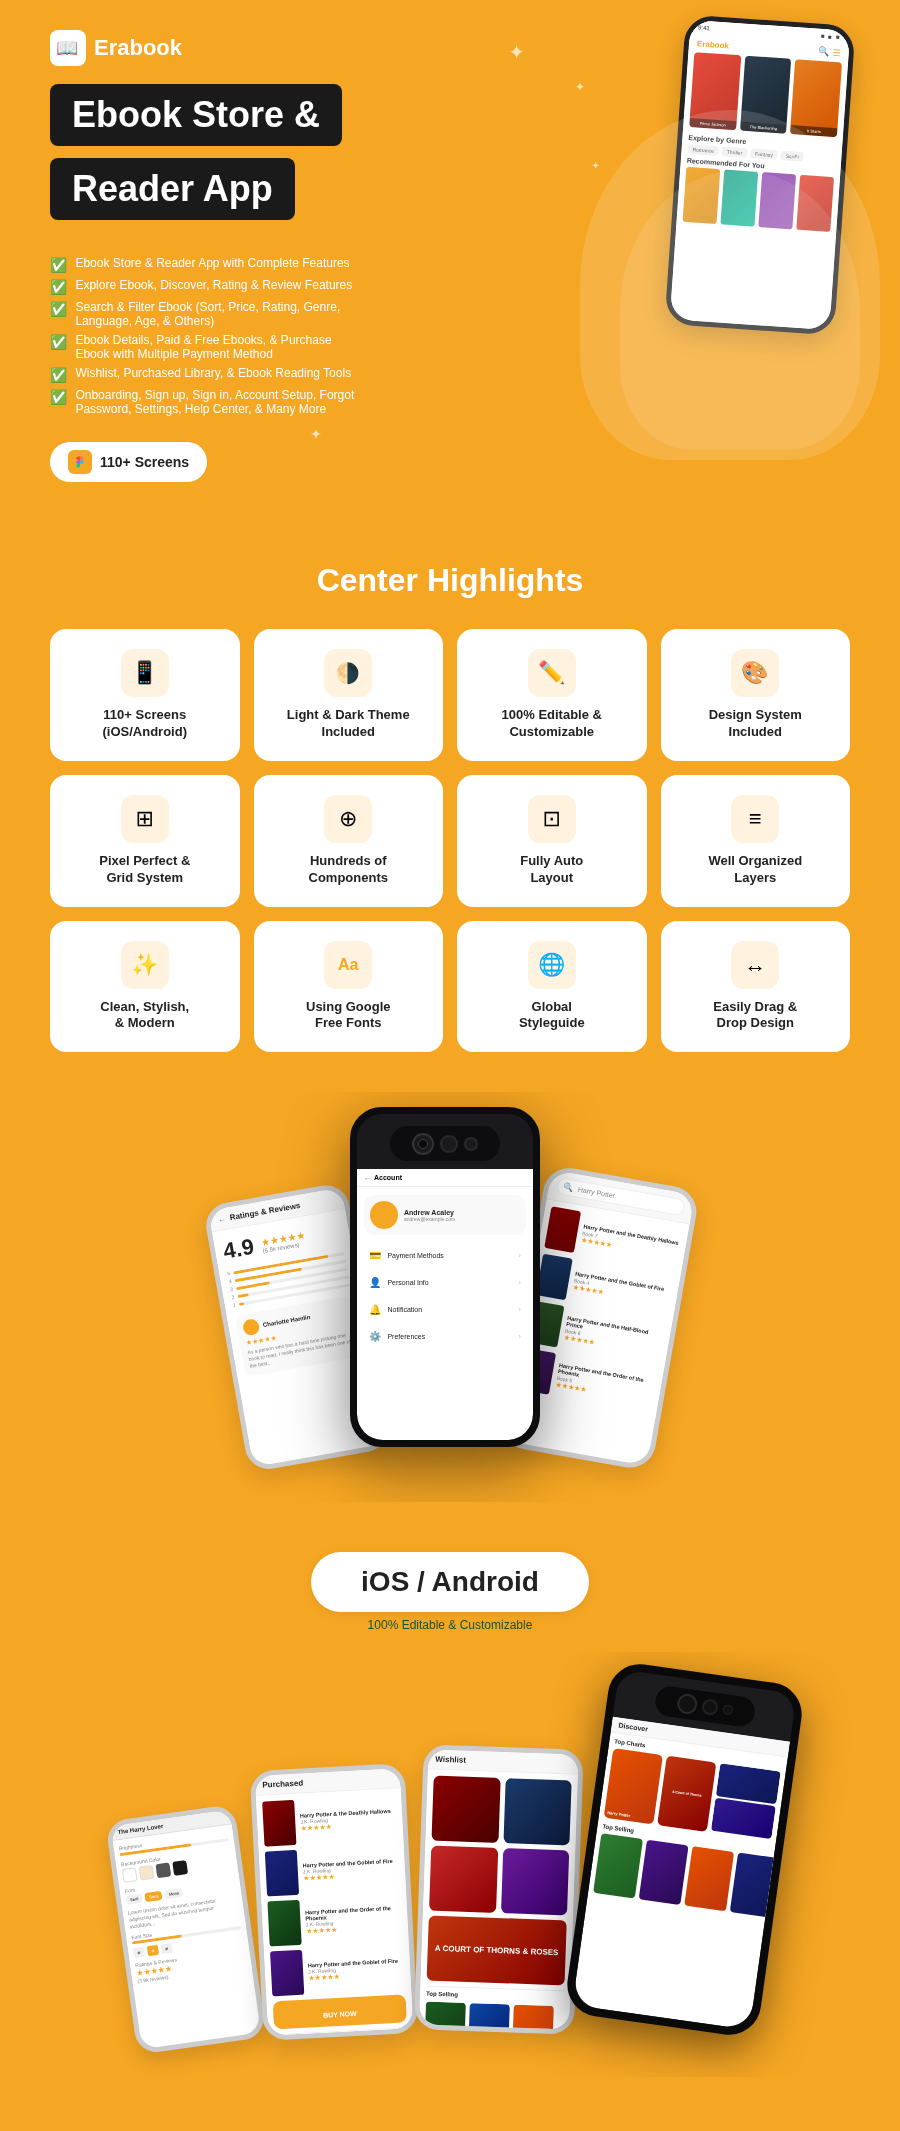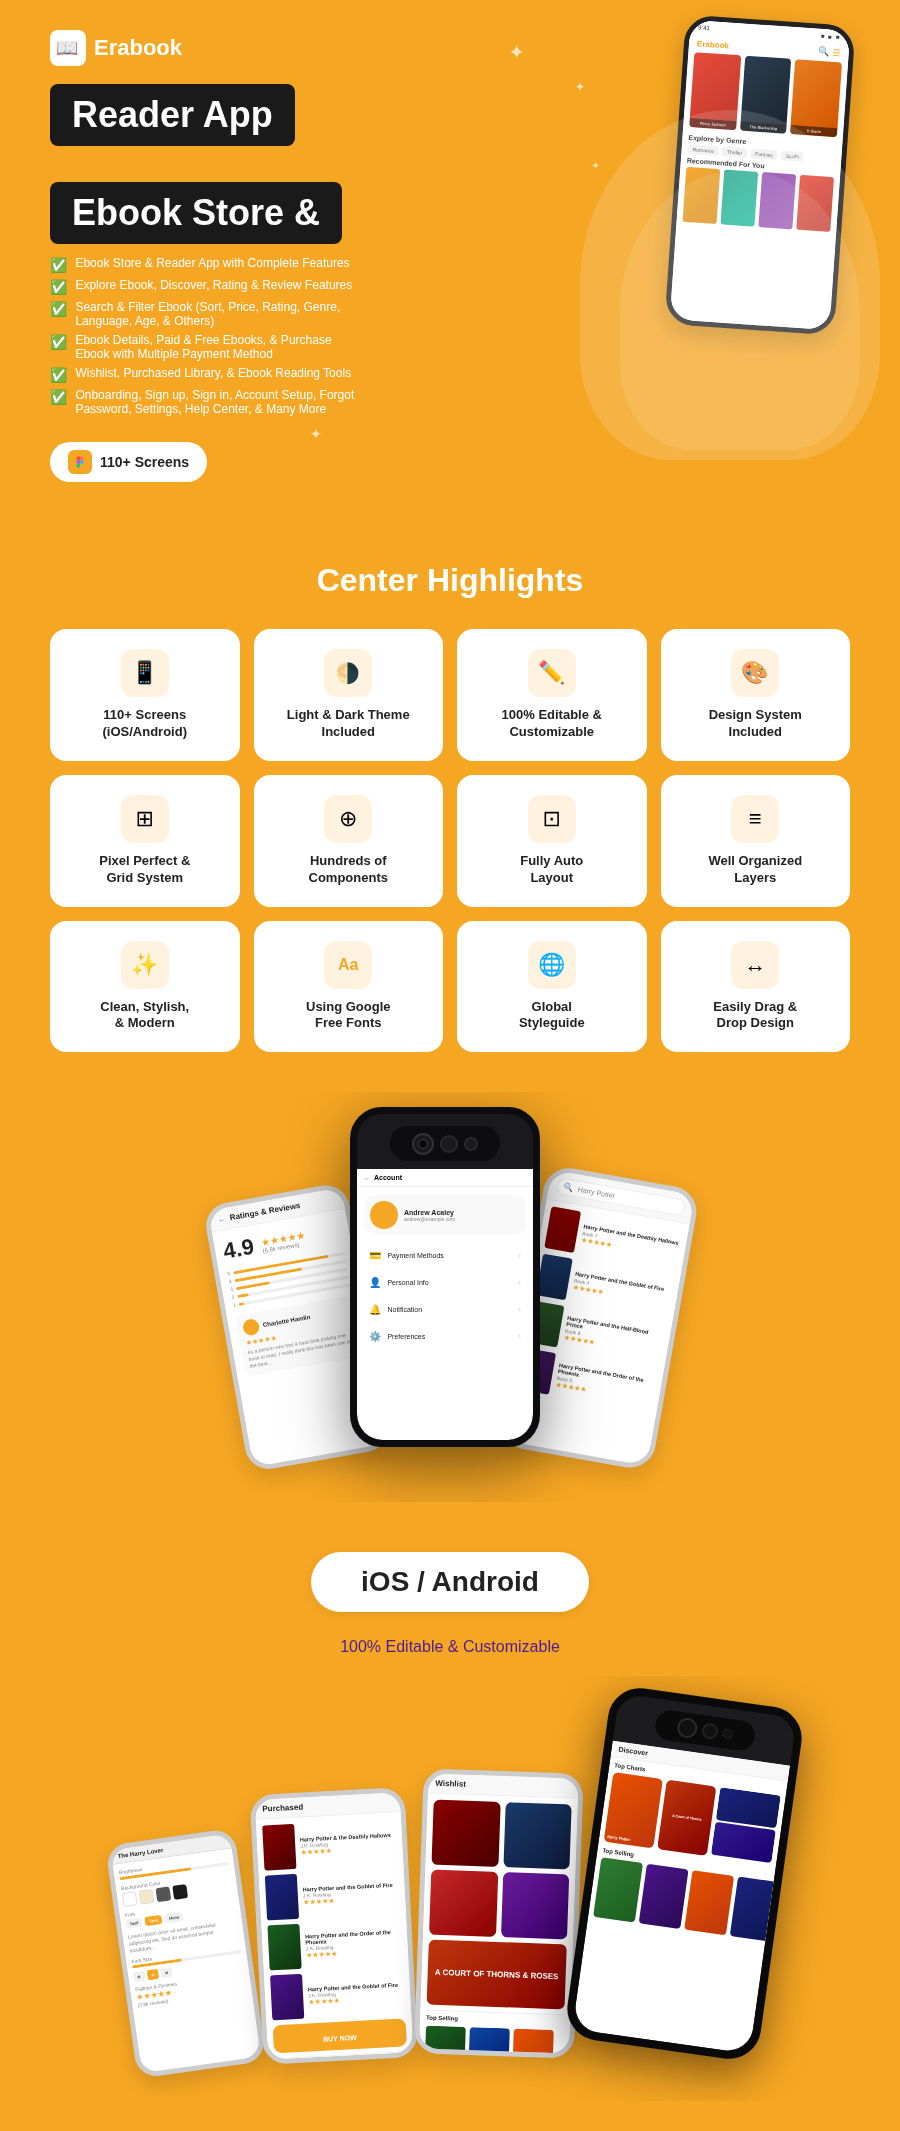--- a/index.html
+++ b/index.html
@@ -152,26 +152,26 @@
       text-align: center;
     }
     .platform-badge {
       background: white;
       border-radius: 50px;
       padding: 14px 50px;
       display: inline-block;
       font-size: 28px;
       font-weight: 700;
       color: #222;
-      margin-bottom: 26px;
+      margin-bottom: 6px;
       box-shadow: 0 2px 12px rgba(0,0,0,0.08);
     }
     .platform-sub {
-      color: #4c1d95;
-      font-size: 16px;
+      color: #14532d;
+      font-size: 12px;
       font-weight: 500;
     }
     .hero-phone-screen {
       width: 170px;
       height: 310px;
       background: white;
       border-radius: 28px;
       border: 5px solid #222;
       overflow: hidden;
       box-shadow: 0 8px 25px rgba(0,0,0,0.2);
@@ -280,25 +280,25 @@
   <span class="sparkle" style="top:40px;right:375px;">✦</span>
   <span class="sparkle" style="top:80px;right:315px;font-size:12px;">✦</span>
   <span class="sparkle" style="bottom:80px;left:310px;font-size:14px;">✦</span>
   <span class="sparkle" style="top:160px;right:300px;font-size:10px;">✦</span>
 
   <div class="hero-logo">
     <div class="hero-logo-icon">📖</div>
     <span class="hero-logo-text">Erabook</span>
   </div>
 
+  <div style="margin-bottom:4px;">
+    <div class="hero-title-box">Ebook Store &amp;</div>
+  </div>
   <div style="margin-bottom:20px;">
     <div class="hero-title-box2">Reader App</div>
-  </div>
-  <div style="margin-bottom:4px;">
-    <div class="hero-title-box">Ebook Store &amp;</div>
   </div>
 
   <div class="hero-features">
     <div class="hero-feature-item">
       <span class="check-icon">✅</span>
       <span>Ebook Store &amp; Reader App with Complete Features</span>
     </div>
     <div class="hero-feature-item">
       <span class="check-icon">✅</span>
       <span>Explore Ebook, Discover, Rating &amp; Review Features</span>

